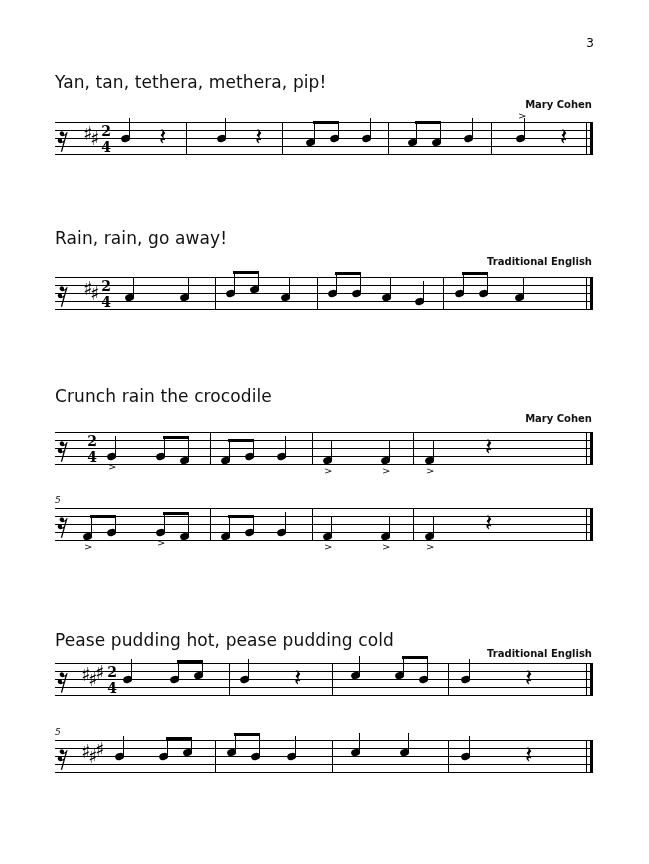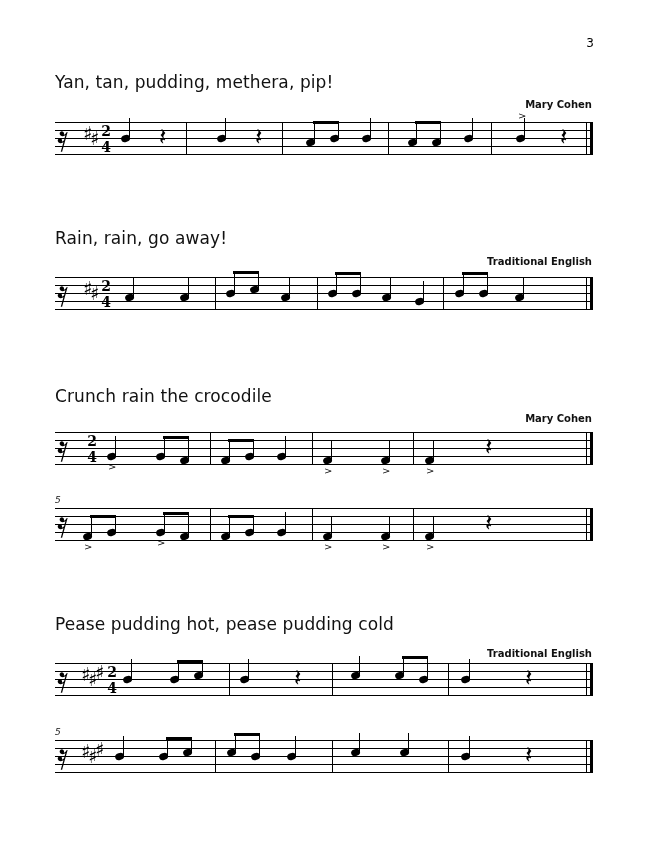--- a/index.html
+++ b/index.html
@@ -167,21 +167,21 @@
   }
 </style>
 </head>
 <body>
 
 <div class="page">
 
   <div class="page-number">3</div>
 
   <div class="piece">
-    <div class="piece-title" style="top:72px;">Yan, tan, pudding, methera, pip!</div>
+    <div class="piece-title" style="top:72px;">Yan, tan, tethera, methera, pip!</div>
     <div class="piece-composer" style="top:99px;">Mary Cohen</div>
 
     <div class="system" style="top:122px;">
       <div class="staff-lines">
         <div class="ln l0"></div>
           <div class="ln l1"></div>
           <div class="ln l2"></div>
           <div class="ln l3"></div>
           <div class="ln l4"></div>
       </div>
@@ -398,21 +398,21 @@
       <div class="rest-quarter" style="left:430px; top:3px;">𝄽</div>
 
       <div class="final-barline" style="left:531px;">
         <div class="thin"></div>
           <div class="thick"></div>
       </div>
     </div>
   </div>
 
   <div class="piece">
-    <div class="piece-title" style="top:614px;">Pease pudding hot, pease pudding cold</div>
+    <div class="piece-title" style="top:630px;">Pease pudding hot, pease pudding cold</div>
     <div class="piece-composer" style="top:648px;">Traditional English</div>
 
     <div class="system" style="top:663px;">
       <div class="staff-lines">
         <div class="ln l0"></div>
           <div class="ln l1"></div>
           <div class="ln l2"></div>
           <div class="ln l3"></div>
           <div class="ln l4"></div>
       </div>

